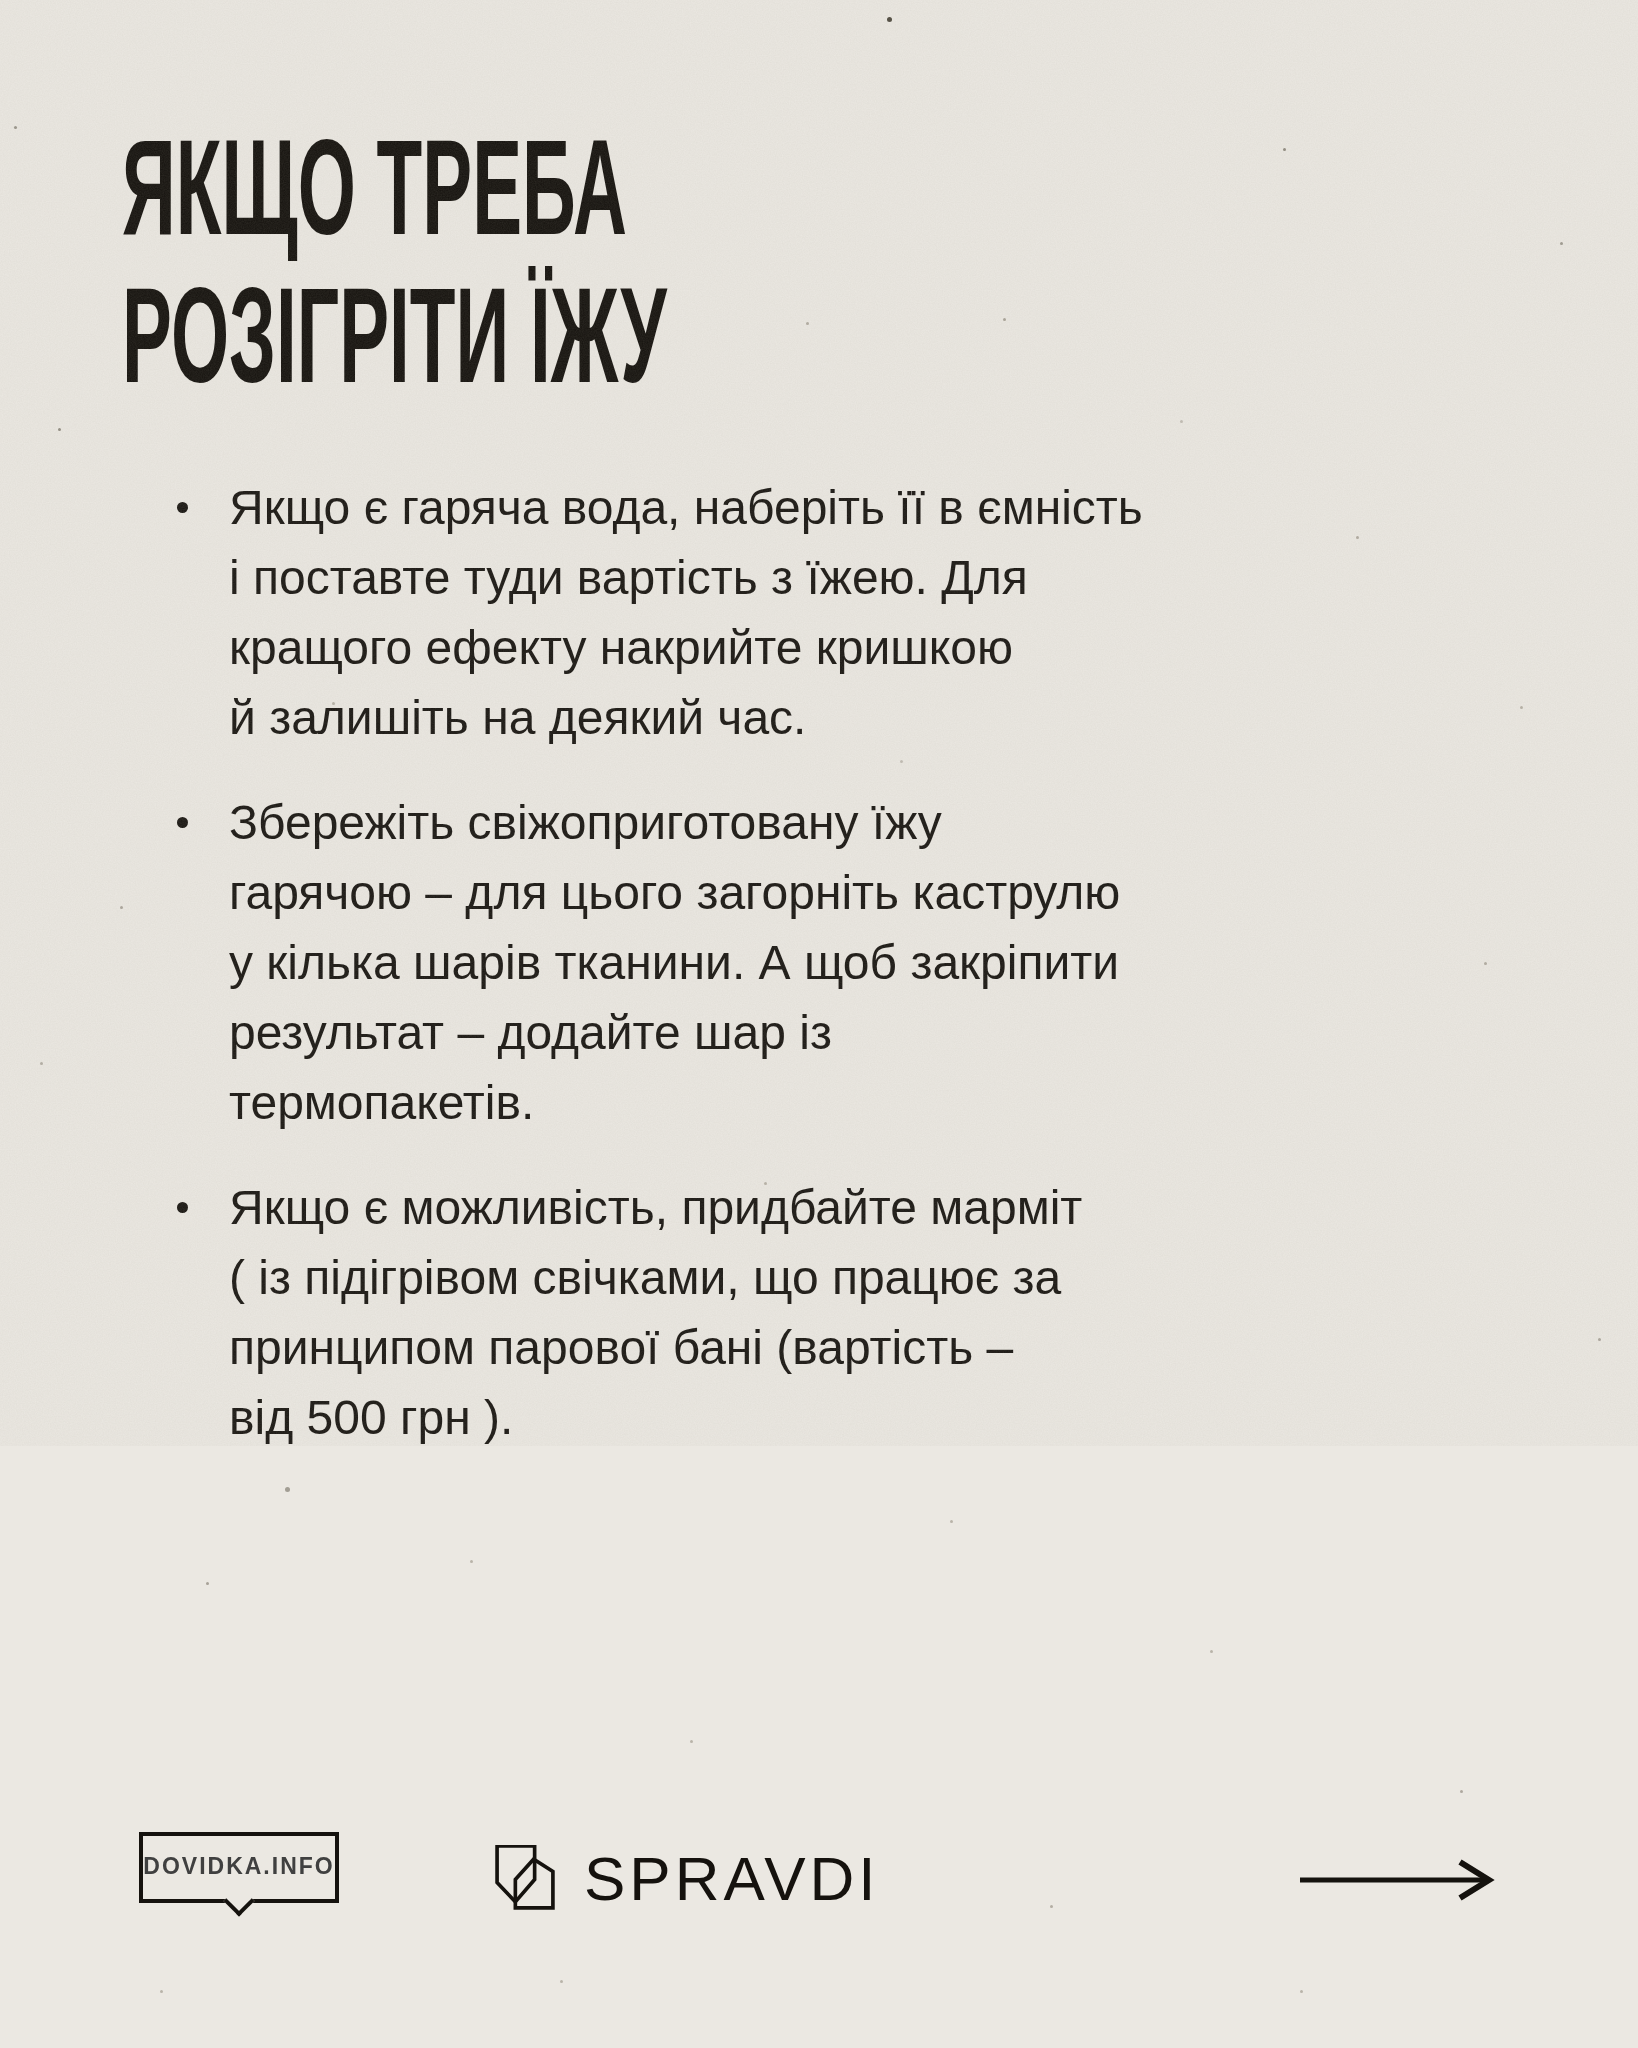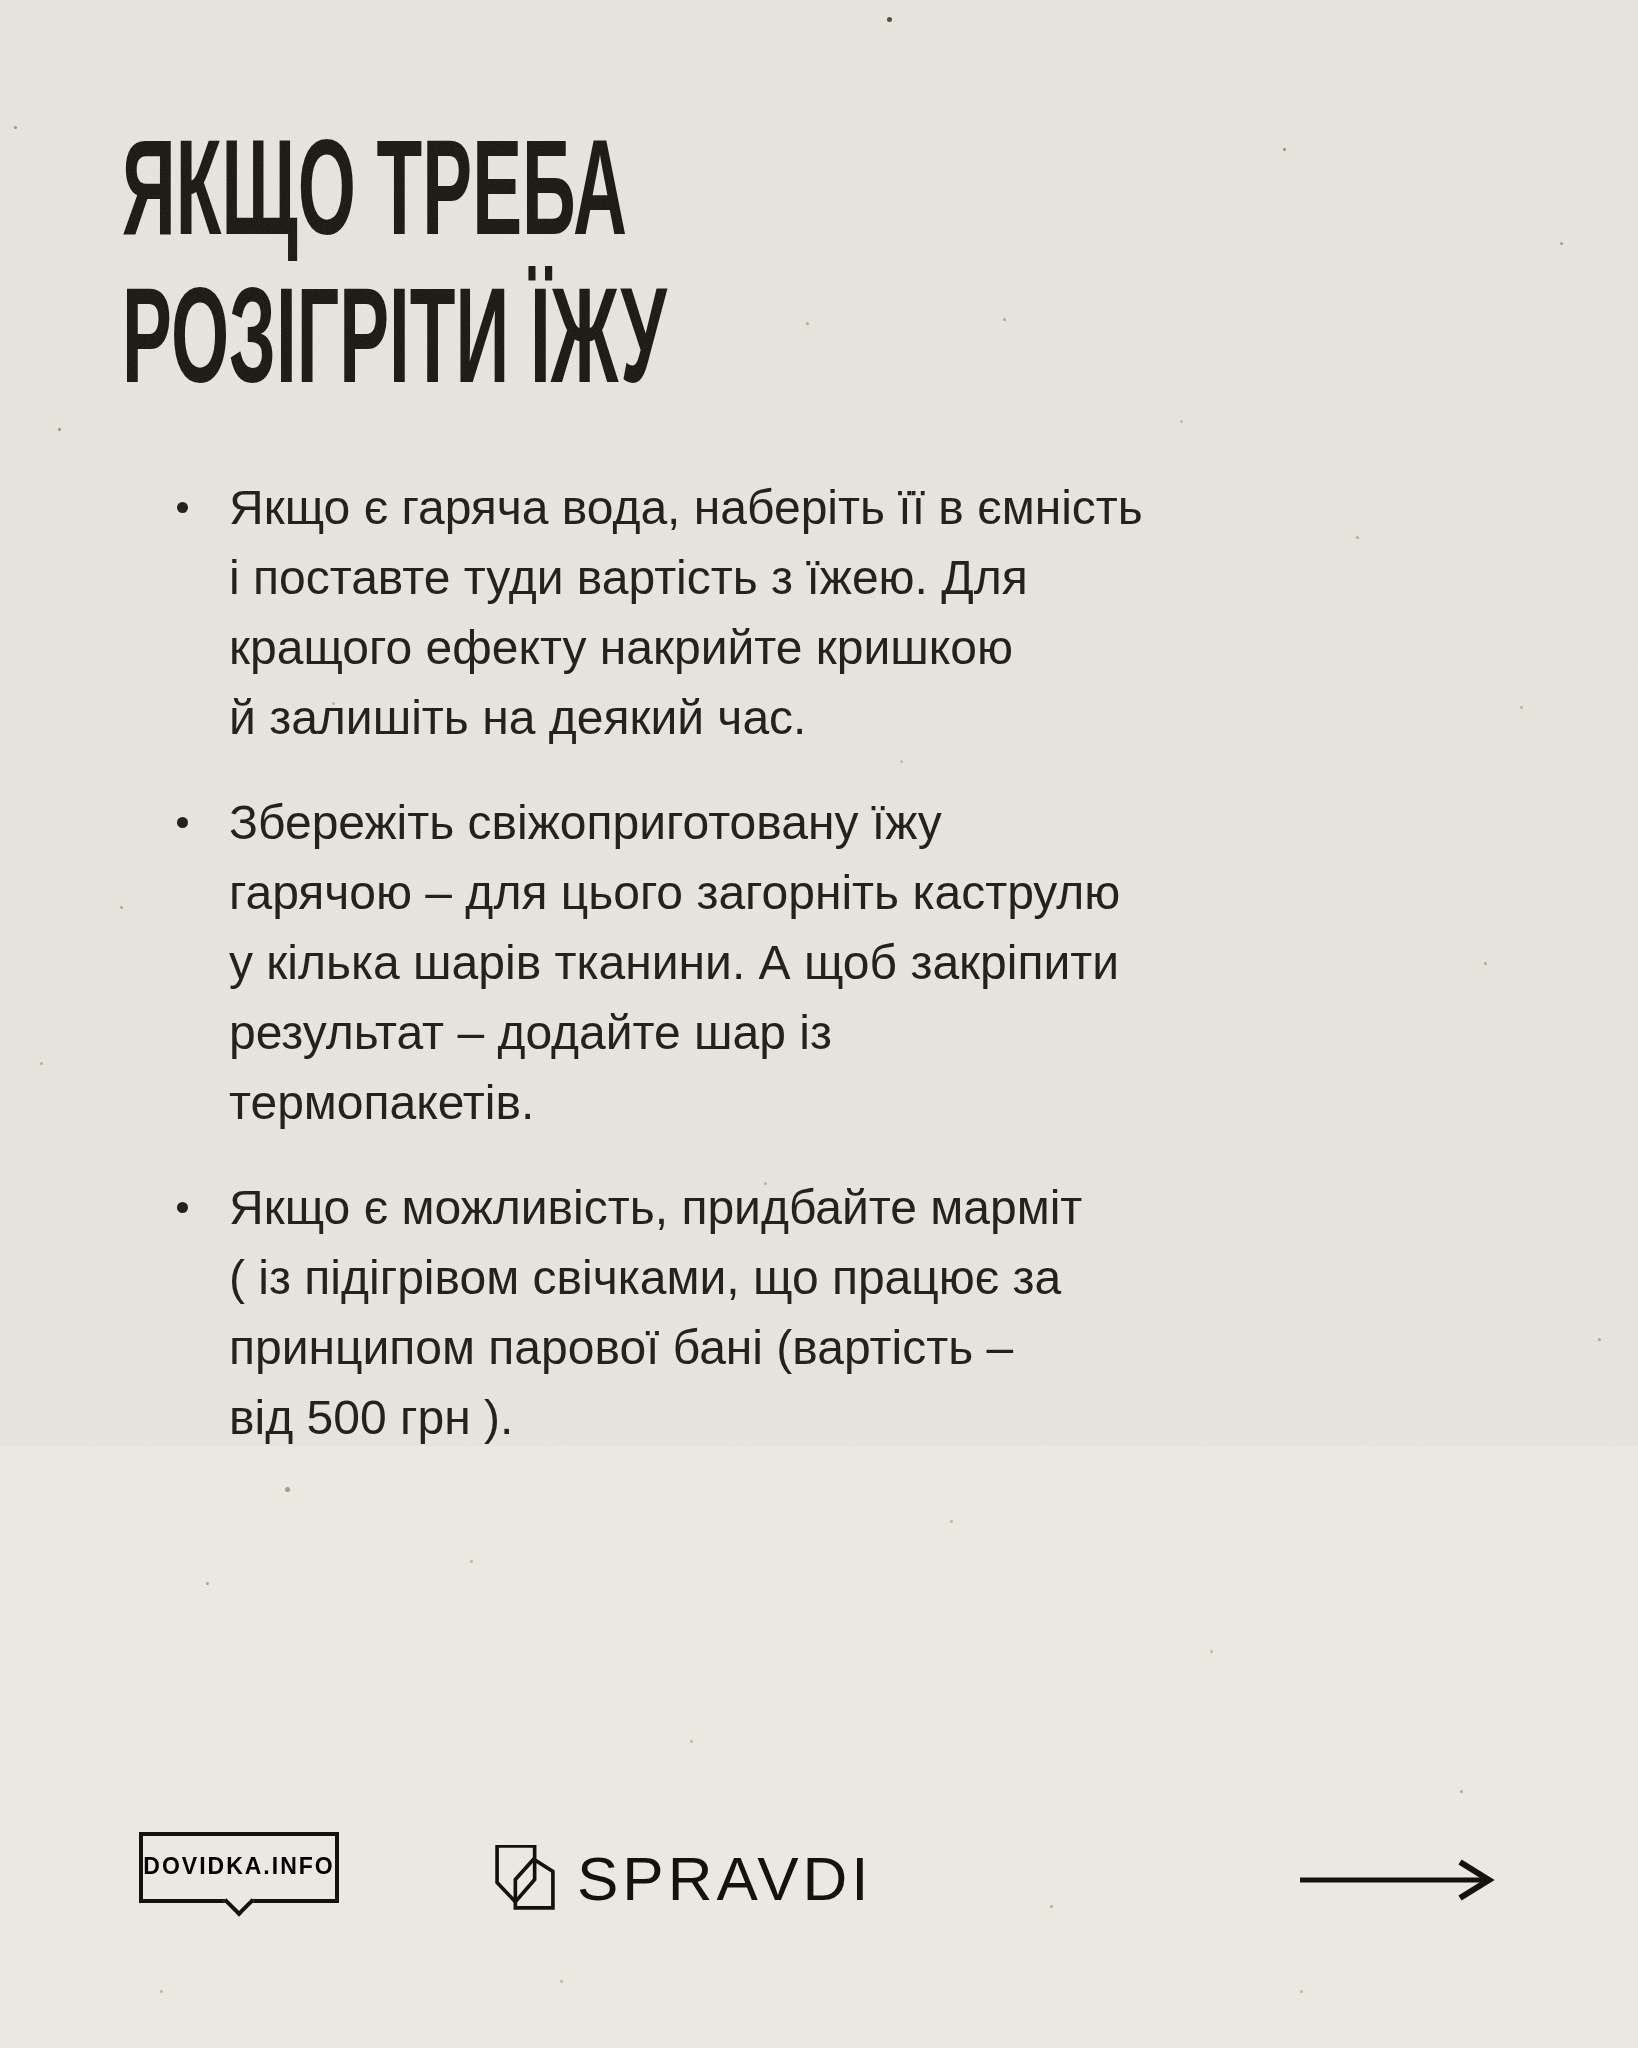--- a/index.html
+++ b/index.html
@@ -98,39 +98,39 @@
 
   
   .badge{
     position:absolute; left:139px; top:1832px;
     width:200px; height:71px;
     border:4px solid #15120e;
     display:flex; align-items:center; justify-content:center;
   }
   .badge-label{
     font-size:23px; font-weight:bold; letter-spacing:2px;
-    color:#000000;
+    color:#404040;
     transform:translateY(-1px);
   }
   .badge-tail{
     position:absolute; bottom:-13px; left:85px;
     width:22px; height:22px;
     background:#ebe8e2;
     border-right:4px solid #15120e;
     border-bottom:4px solid #15120e;
     transform:rotate(45deg);
   }
   .spravdi{
     position:absolute; left:495px; top:1845px;
     height:67px;
     display:flex; align-items:center;
   }
   .spravdi svg{ display:block; }
   .spravdi-label{
-    margin-left:21px;
+    margin-left:28px;
     font-size:62px;
     font-weight:500;
     letter-spacing:4px;
     color:#15120e;
     line-height:67px;
   }
   .arrow{
     position:absolute; left:1296px; top:1856px;
     display:block;
   }

